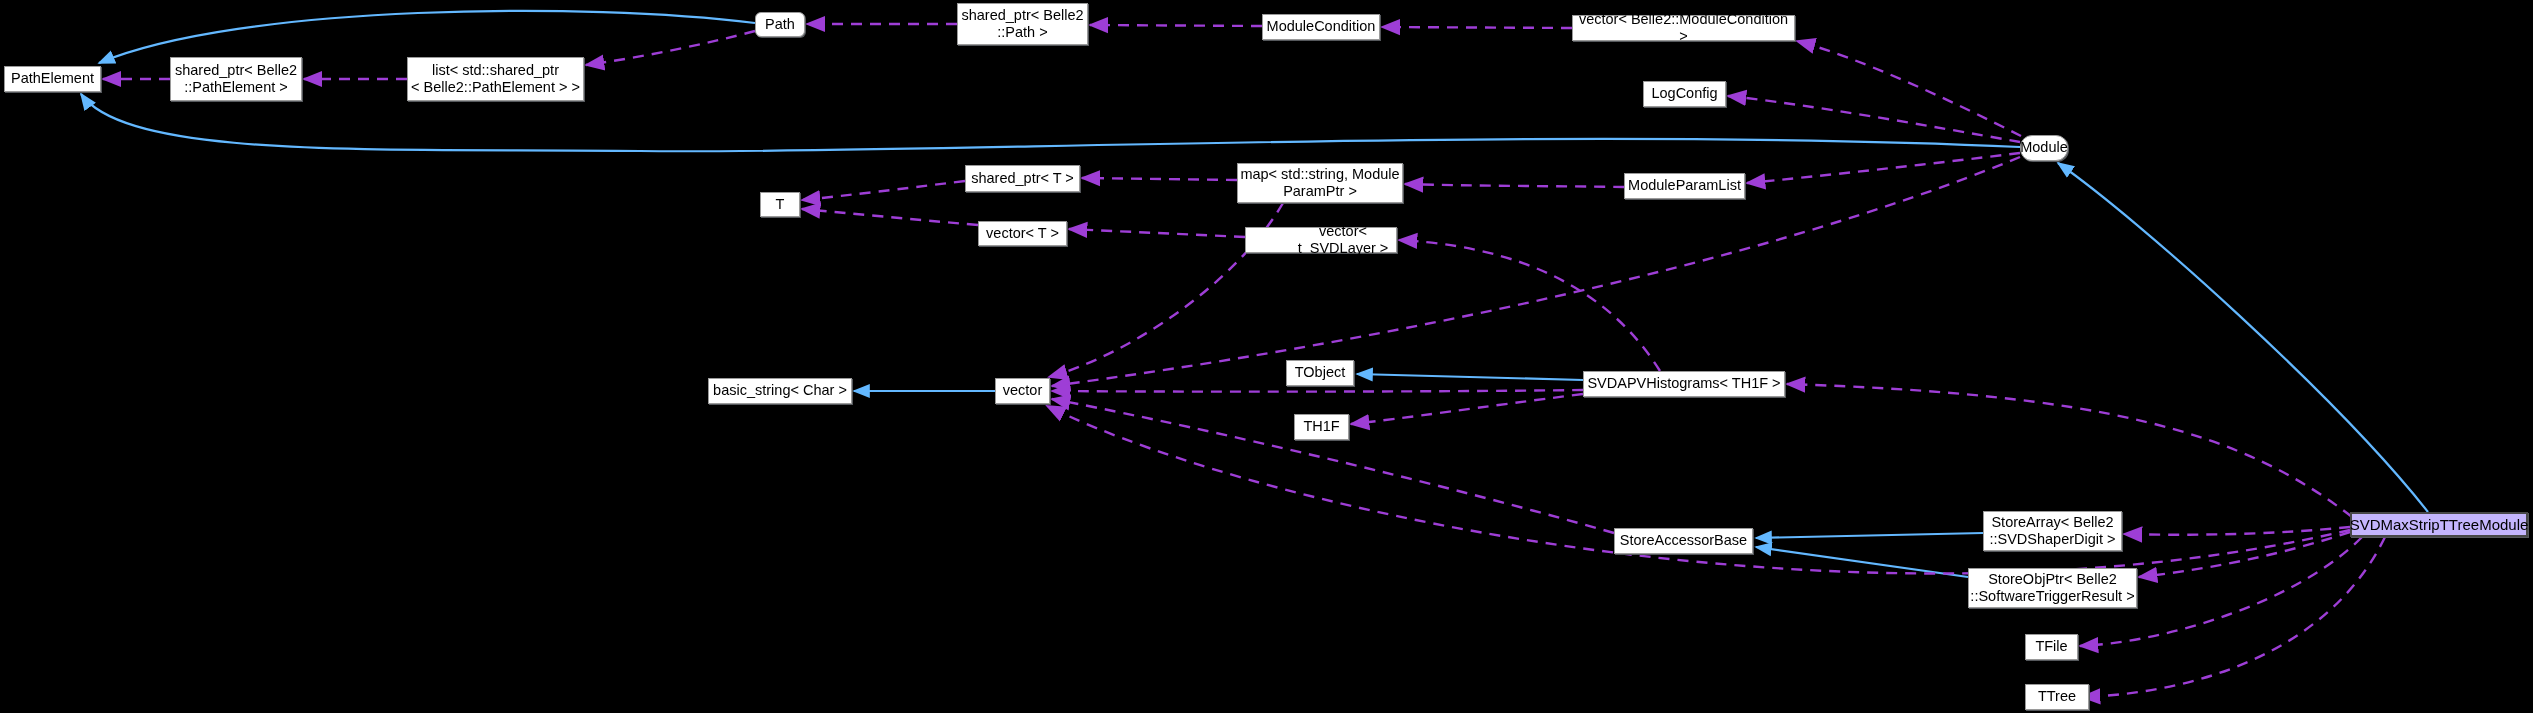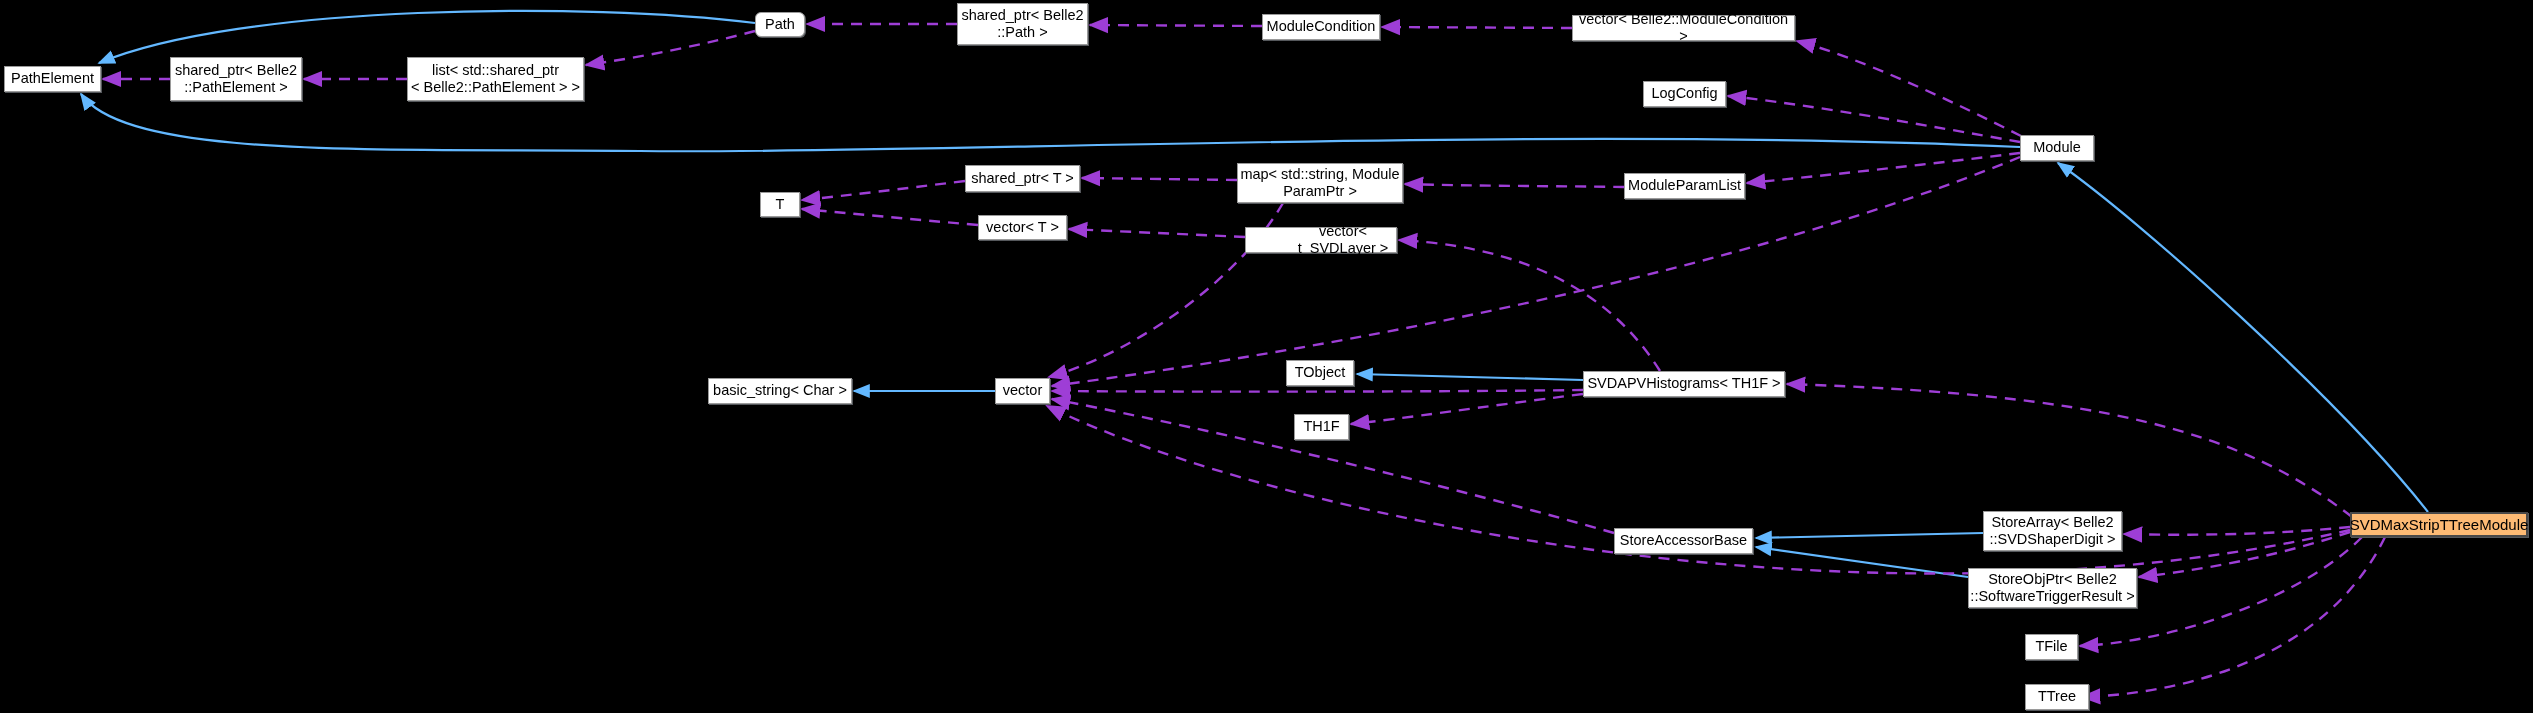--- a/index.html
+++ b/index.html
@@ -24,21 +24,21 @@
     white-space: pre-line;
     font-size: 14.5px;
     line-height: 1.18;
     background: #ffffff;
     border: 1.5px solid #9a9a9a;
     color: #000000;
     box-shadow: 1px 1px 0 #55585c;
     cursor: pointer;
   }
   .node.highlight {
-    background: #fdba74;
+    background: #c4b5fd;
     border: 2px solid #484848;
     font-size: 15px;
     text-align: center;
   }
 </style>
 </head>
 <body>
 
 <div id="graph">
   <svg id="edge-layer" width="2533" height="713" viewBox="0 0 2533 713" xmlns="http://www.w3.org/2000/svg">
@@ -89,24 +89,24 @@
       <div class="node" style="left: 170px; top: 57px; width: 132px; height: 44px;">shared_ptr&lt; Belle2
 ::PathElement &gt;</div>
       <div class="node" style="left: 407px; top: 57px; width: 177px; height: 44px;">list&lt; std::shared_ptr
 &lt; Belle2::PathElement &gt; &gt;</div>
       <div class="node" style="left: 755px; top: 12px; width: 50px; height: 25px; border-radius: 6px;">Path</div>
       <div class="node" style="left: 957px; top: 3px; width: 131px; height: 42px;">shared_ptr&lt; Belle2
 ::Path &gt;</div>
       <div class="node" style="left: 1262px; top: 14px; width: 118px; height: 26px;">ModuleCondition</div>
       <div class="node" style="left: 1572px; top: 15px; width: 223px; height: 26px;">vector&lt; Belle2::ModuleCondition &gt;</div>
       <div class="node" style="left: 1643px; top: 81px; width: 83px; height: 26px;">LogConfig</div>
-      <div class="node" style="left: 2020px; top: 135px; width: 74px; height: 26px;">Module</div>
+      <div class="node" style="left: 2020px; top: 135px; width: 48px; height: 26px; border-radius: 12px;">Module</div>
       <div class="node" style="left: 760px; top: 192px; width: 40px; height: 25px;">T</div>
       <div class="node" style="left: 965px; top: 165px; width: 115px; height: 27px;">shared_ptr&lt; T &gt;</div>
-      <div class="node" style="left: 978px; top: 215px; width: 89px; height: 25px;">vector&lt; T &gt;</div>
+      <div class="node" style="left: 978px; top: 221px; width: 89px; height: 25px;">vector&lt; T &gt;</div>
       <div class="node" style="left: 1237px; top: 163px; width: 166px; height: 40px;">map&lt; std::string, Module
 ParamPtr &gt;</div>
       <div class="node" style="left: 1245px; top: 227px; width: 152px; height: 26px; padding-left: 44px;">vector&lt; t_SVDLayer &gt;</div>
       <div class="node" style="left: 1624px; top: 173px; width: 121px; height: 26px;">ModuleParamList</div>
       <div class="node" style="left: 708px; top: 378px; width: 144px; height: 26px;">basic_string&lt; Char &gt;</div>
       <div class="node" style="left: 995px; top: 378px; width: 55px; height: 26px;">vector</div>
       <div class="node" style="left: 1286px; top: 360px; width: 68px; height: 26px;">TObject</div>
       <div class="node" style="left: 1294px; top: 414px; width: 55px; height: 26px;">TH1F</div>
       <div class="node" style="left: 1583px; top: 371px; width: 202px; height: 26px;">SVDAPVHistograms&lt; TH1F &gt;</div>
       <div class="node" style="left: 1614px; top: 528px; width: 139px; height: 26px;">StoreAccessorBase</div>

